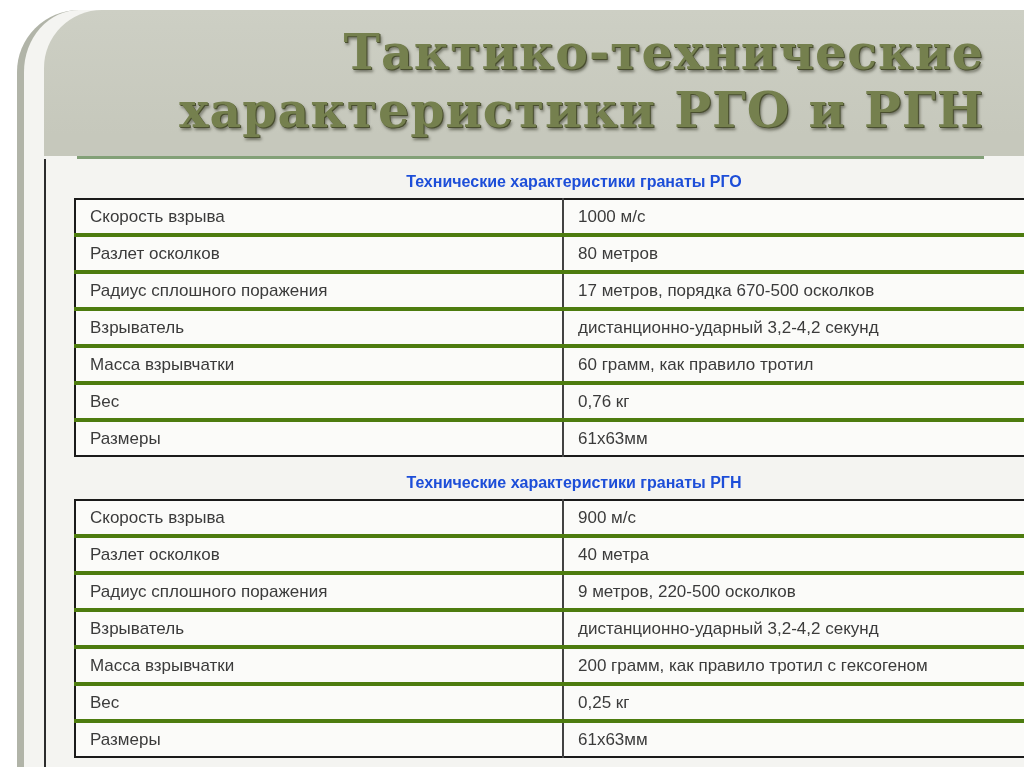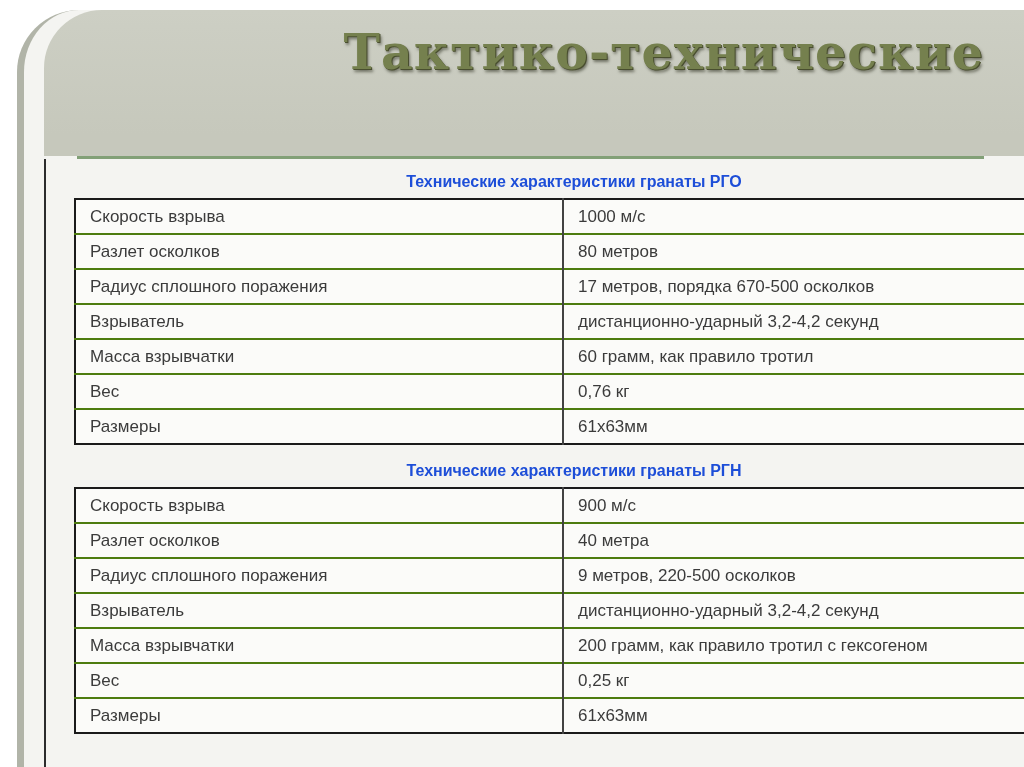--- a/index.html
+++ b/index.html
@@ -78,40 +78,41 @@
     border: 2px solid #1a1a1a;
     table-layout: fixed;
   }
 
   table.spec td {
     height: 33px;
     background: #fbfbf9;
     font-size: 17px;
     color: #3b3b3b;
     padding: 0 6px 0 14px;
-    border-top: 2px solid #4d7c0f;
+    border-top: 4px solid #4d7c0f;
     overflow: hidden;
     white-space: nowrap;
   }
 
   table.spec tr:first-child td { border-top: none; margin-left: 48px; }
 
   table.spec td.lbl { width: 466px; }
 
   table.spec td.val { border-left: 2px solid #424242; }
 </style>
 </head>
 <body>
 
 <div class="screen">
   <div class="frame">
 
     <div class="header">
       <div class="title">
         <div>Тактико-технические</div>
+        <div>характеристики РГО и РГН</div>
       </div>
     </div>
 
     <div class="rule"></div>
 
     <div class="body-area">
 
       <div class="caption">Технические характеристики гранаты РГО</div>
 
       <table class="spec">

